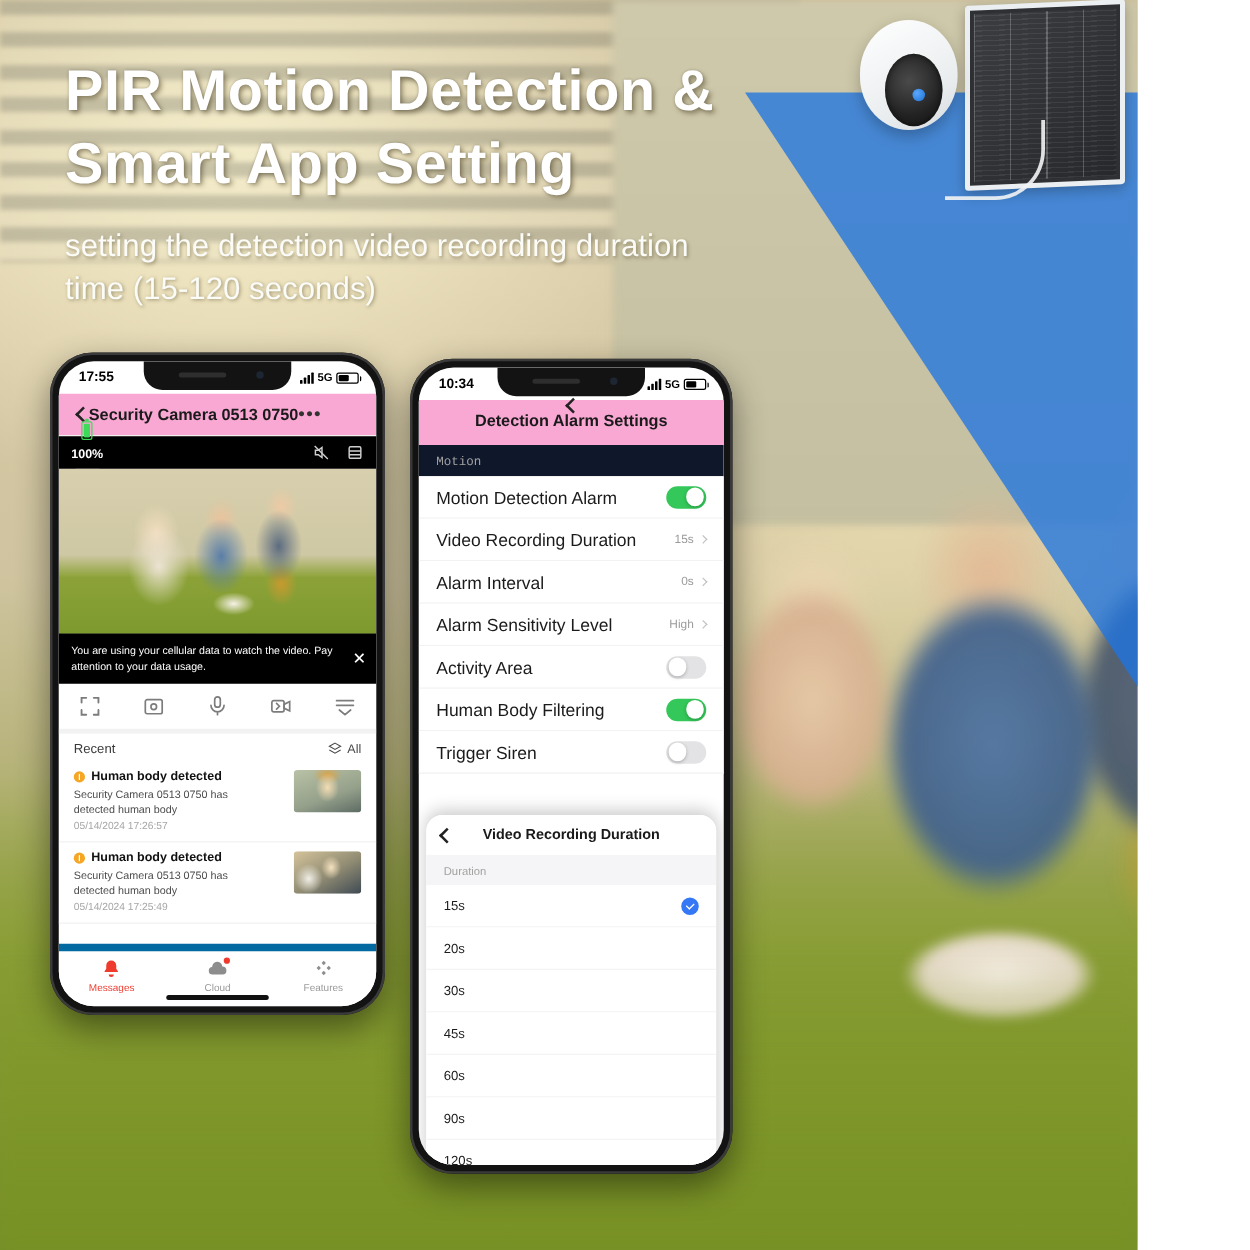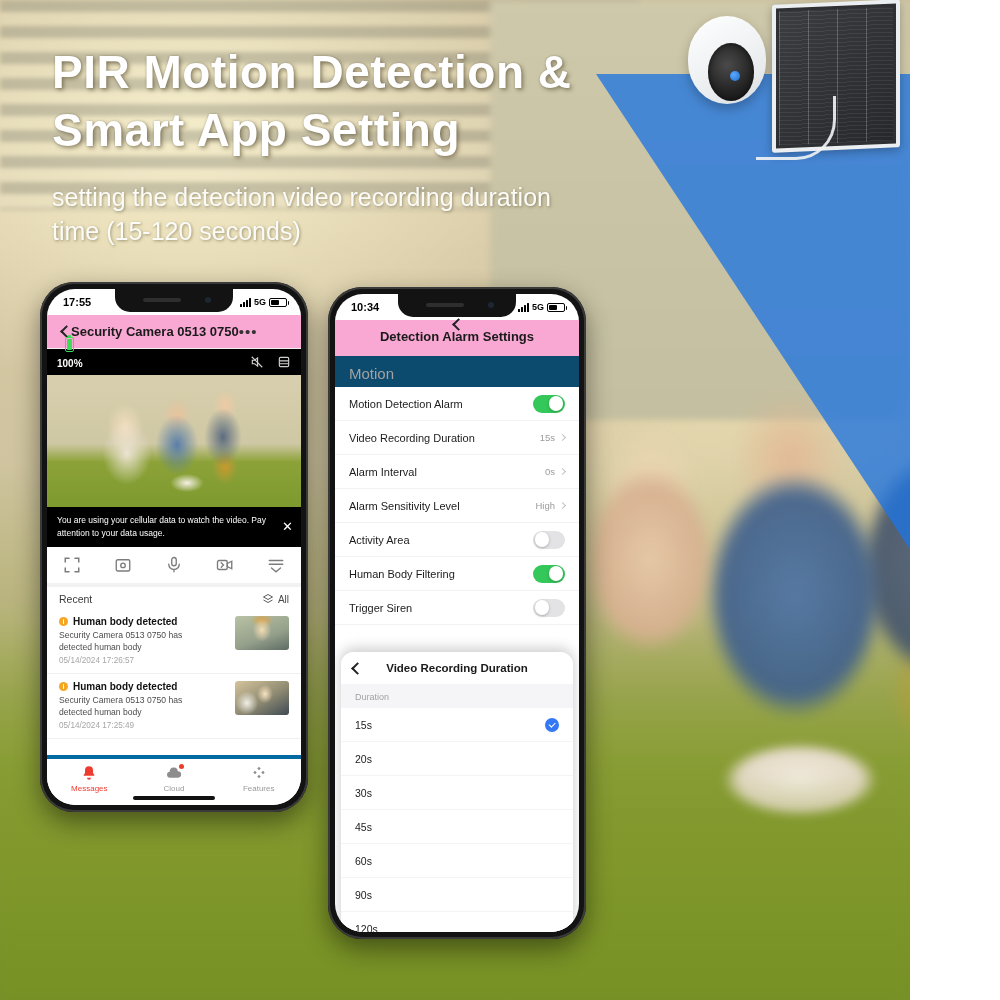--- a/index.html
+++ b/index.html
@@ -265,39 +265,39 @@
       radial-gradient(ellipse 13px 16px at 27px 14px, #f3dcb2 0%, rgba(243,220,178,0) 72%),
       radial-gradient(ellipse 16px 10px at 27px 4px, #d8a34b 0%, rgba(216,163,75,0) 74%),
       linear-gradient(160deg,#b9c2a5,#95a08b 60%,#5c6b63);}
   .thumb-b { background:
       radial-gradient(ellipse 11px 13px at 30px 13px, #f6e3c0 0%, rgba(246,227,192,0) 72%),
       radial-gradient(ellipse 15px 16px at 12px 22px, #f0eee6 0%, rgba(240,238,230,0) 74%),
       linear-gradient(150deg,#d5c49b,#8e8a72 55%,#3f4a54);}
 
   .tabbar {
     position:absolute; left:0; right:0; bottom:0; height: 50px;
-    background:#fff; border-top:4px solid #0369a1;
+    background:#fff; border-top:6px solid #0369a1;
     display:flex; align-items:flex-start; padding-top:6px;
   }
   .tab { flex:1; display:flex; flex-direction:column; align-items:center; gap:3px;}
   .tab .t-ico { width:16px; height:16px; position:relative;}
   .tab .t-lbl { font-size:8px; color:#9a9a9a;}
   .tab.active .t-lbl { color:#ee3b2e; }
   .dot-badge { position:absolute; right:-2px; top:-1px; width:5px; height:5px; background:#ef3a2d; border-radius:50%;}
   .home-ind { position:absolute; left:50%; transform:translateX(-50%); bottom:5px; width:82px; height:4px; background:#111; border-radius:3px;}
 
   
   .sec-head {
-    padding: 9px 14px 5px; font-size: 15px; color:#a2a2a2; background:#0c4a6e;
+    padding: 9px 14px 5px; font-size: 10px; color:#a2a2a2; background:#0f172a;font-family:Liberation Mono, monospace;
   }
   .srow {
     display:flex; align-items:center; justify-content:space-between;
     padding: 0 14px; height: 34px; background:#fff; border-bottom:1px solid #f2f2f2;
   }
-  .srow .s-lbl { font-size: 11px; color:#1b1b1b; }
+  .srow .s-lbl { font-size: 14px; color:#1b1b1b; }
   .srow .s-val { display:flex; align-items:center; gap:5px; font-size:9.5px; color:#9b9b9b;}
   .chev-r { width:5px; height:5px; border-top:1.4px solid #c2c2c2; border-right:1.4px solid #c2c2c2; transform:rotate(45deg);}
   .toggle { width: 32px; height: 18px; border-radius: 10px; background:#e3e3e5; position:relative; flex:none;}
   .toggle i { position:absolute; top:1.6px; left:1.6px; width:14.8px; height:14.8px; background:#fff; border-radius:50%;
     box-shadow:0 1px 3px rgba(0,0,0,.25);}
   .toggle.on { background:#34C759; }
   .toggle.on i { left: auto; right: 1.6px; }
 
   
   .sheet {

